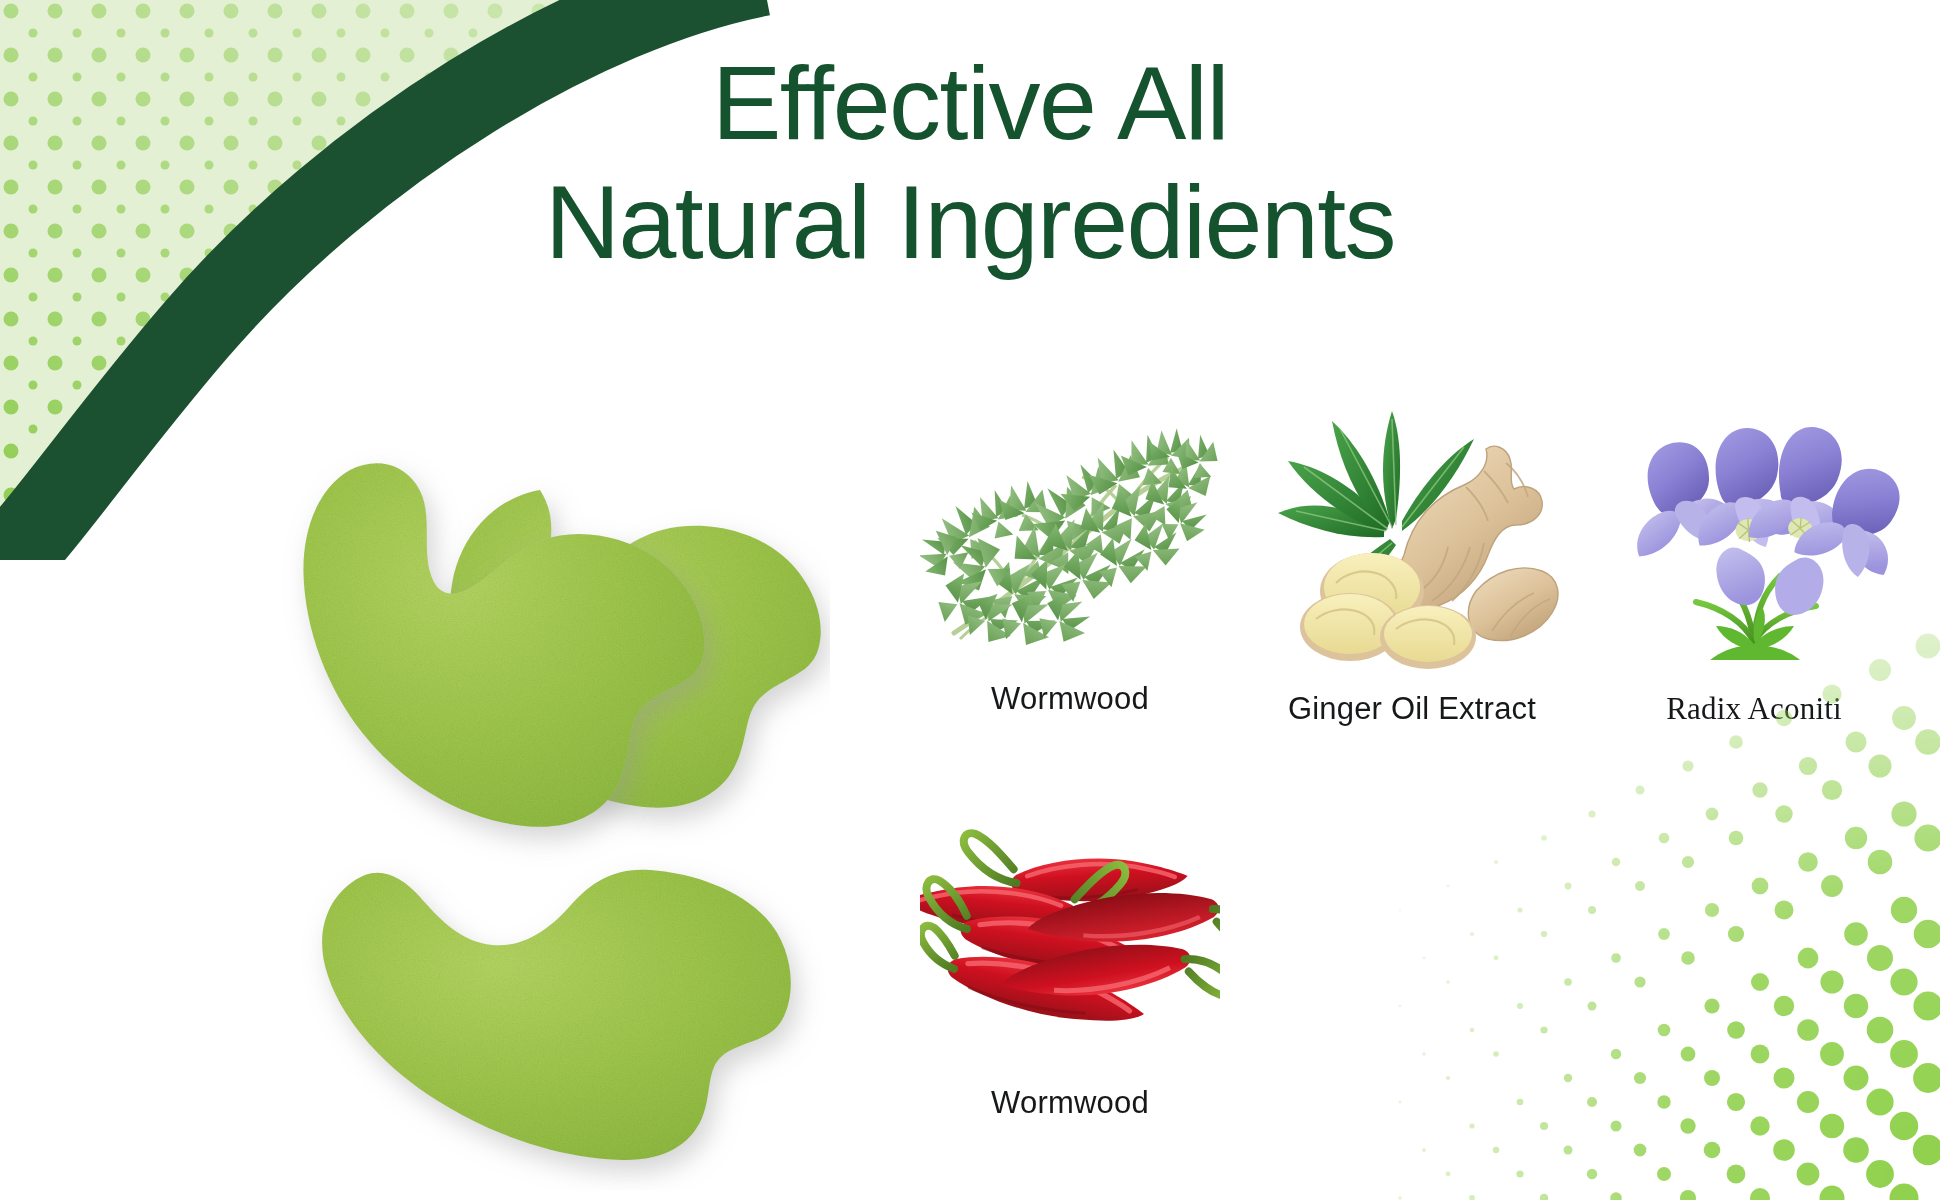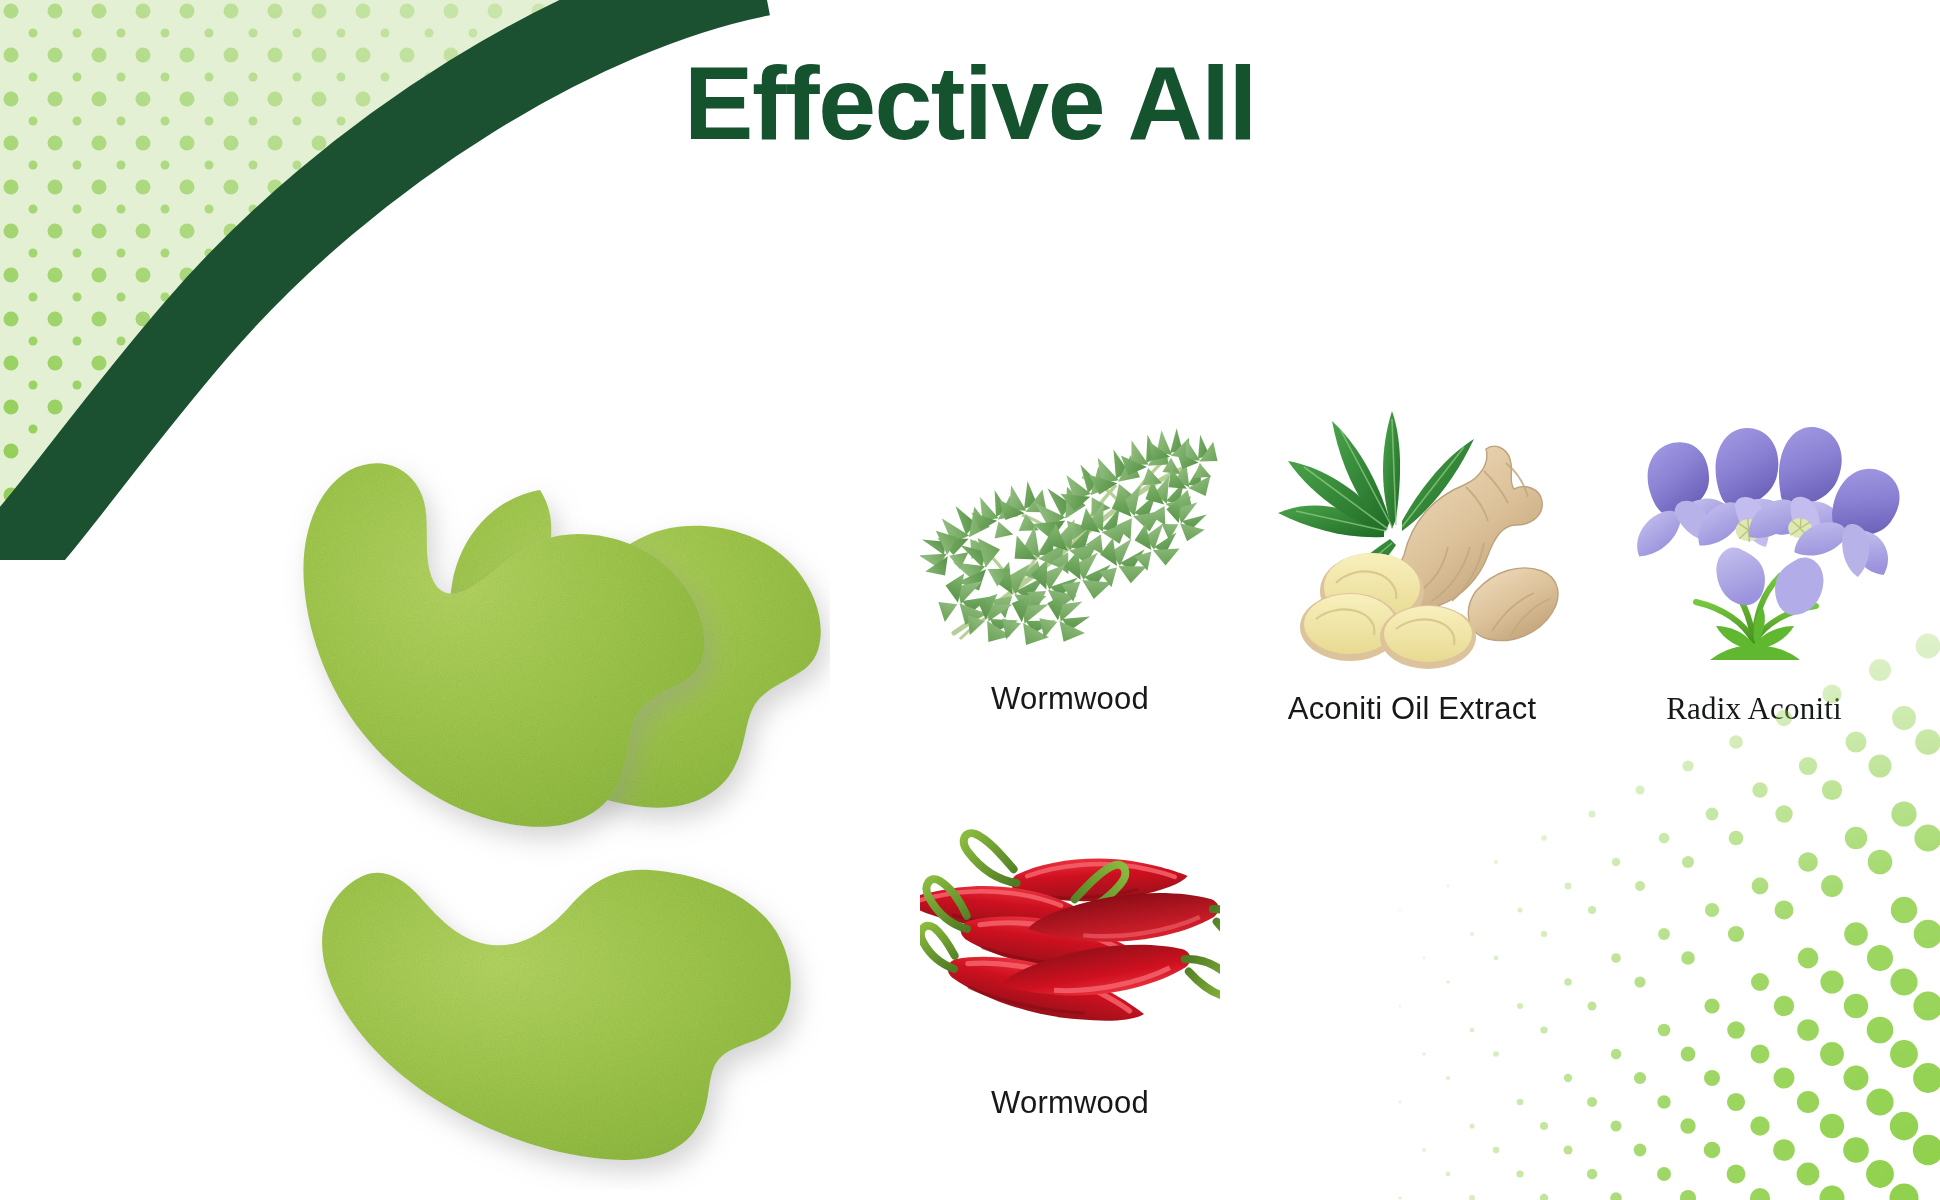--- a/index.html
+++ b/index.html
@@ -19,21 +19,21 @@
   .halftone svg{display:block;}
 
   
   .title-block{
     position:absolute;left:0;top:44px;width:1940px;
     text-align:center;
   }
   .title-line{
     display:block;
     color:#15532f;
-    font-weight:700;
+    font-weight:400;
     font-size:104px;
     line-height:1.14;
     letter-spacing:-1.5px;
   }
 
   
   .product-hero{position:absolute;left:270px;top:370px;width:560px;height:820px;}
   .product-hero svg{display:block;}
 
   
@@ -91,20 +91,21 @@
                L0,560 L0,560 Z" fill="none"></path>
       <path d="M705,0 C548,34 336,166 190,336 C98,442 42,528 0,566 L0,560
                C0,560 0,560 0,560 Z" fill="none"></path>
 
       <path d="M762,-26 C585,8 352,148 196,330 C104,437 44,527 -6,576" fill="none" stroke="#1b5130" stroke-width="84" stroke-linecap="butt"></path>
     </svg>
   </div>
 
   <div class="title-block">
     <span class="title-line">Effective All</span>
+    <span class="title-line">Natural Ingredients</span>
   </div>
 
   <div class="product-hero">
     <svg width="560" height="820" viewBox="0 0 560 820" xmlns="http://www.w3.org/2000/svg" aria-hidden="true">
       <defs>
         <radialGradient id="patchGrad" cx="38%" cy="32%" r="82%">
           <stop offset="0%" stop-color="#b4d562"></stop>
           <stop offset="55%" stop-color="#9ec64a"></stop>
           <stop offset="100%" stop-color="#8cb83f"></stop>
         </radialGradient>
@@ -303,21 +304,21 @@
           <ellipse cx="110" cy="182" rx="48" ry="34" fill="url(#gSlice)"></ellipse>
           <path d="M74,178 C84,168 100,164 114,168 C128,172 136,184 134,194" stroke="#d9c98c" stroke-width="2.2" fill="none"></path>
           <ellipse cx="88" cy="222" rx="50" ry="34" fill="#ddc39b"></ellipse>
           <ellipse cx="88" cy="219" rx="46" ry="30" fill="url(#gSlice)"></ellipse>
           <path d="M54,214 C64,206 80,202 94,206 C108,210 114,220 112,230" stroke="#d9c98c" stroke-width="2.2" fill="none"></path>
           <ellipse cx="166" cy="232" rx="48" ry="32" fill="#ddc39b"></ellipse>
           <ellipse cx="166" cy="229" rx="44" ry="28" fill="url(#gSlice)"></ellipse>
           <path d="M134,224 C144,216 160,212 174,216 C188,220 194,230 192,240" stroke="#d9c98c" stroke-width="2.2" fill="none"></path>
         </svg>
       </div>
-      <div class="ing-label">Aconiti Oil Extract</div>
+      <div class="ing-label">Ginger Oil Extract</div>
     </div>
 
     <div class="ing-cell cell-aconiti">
       <div class="ing-art">
         <svg width="300" height="250" viewBox="0 0 300 250" xmlns="http://www.w3.org/2000/svg" aria-hidden="true">
           <defs>
             <linearGradient id="acP" x1="0" y1="0" x2="0.4" y2="1">
               <stop offset="0" stop-color="#a49ce3"></stop>
               <stop offset="55%" stop-color="#8a81d4"></stop>
               <stop offset="100%" stop-color="#6e64bb"></stop>

